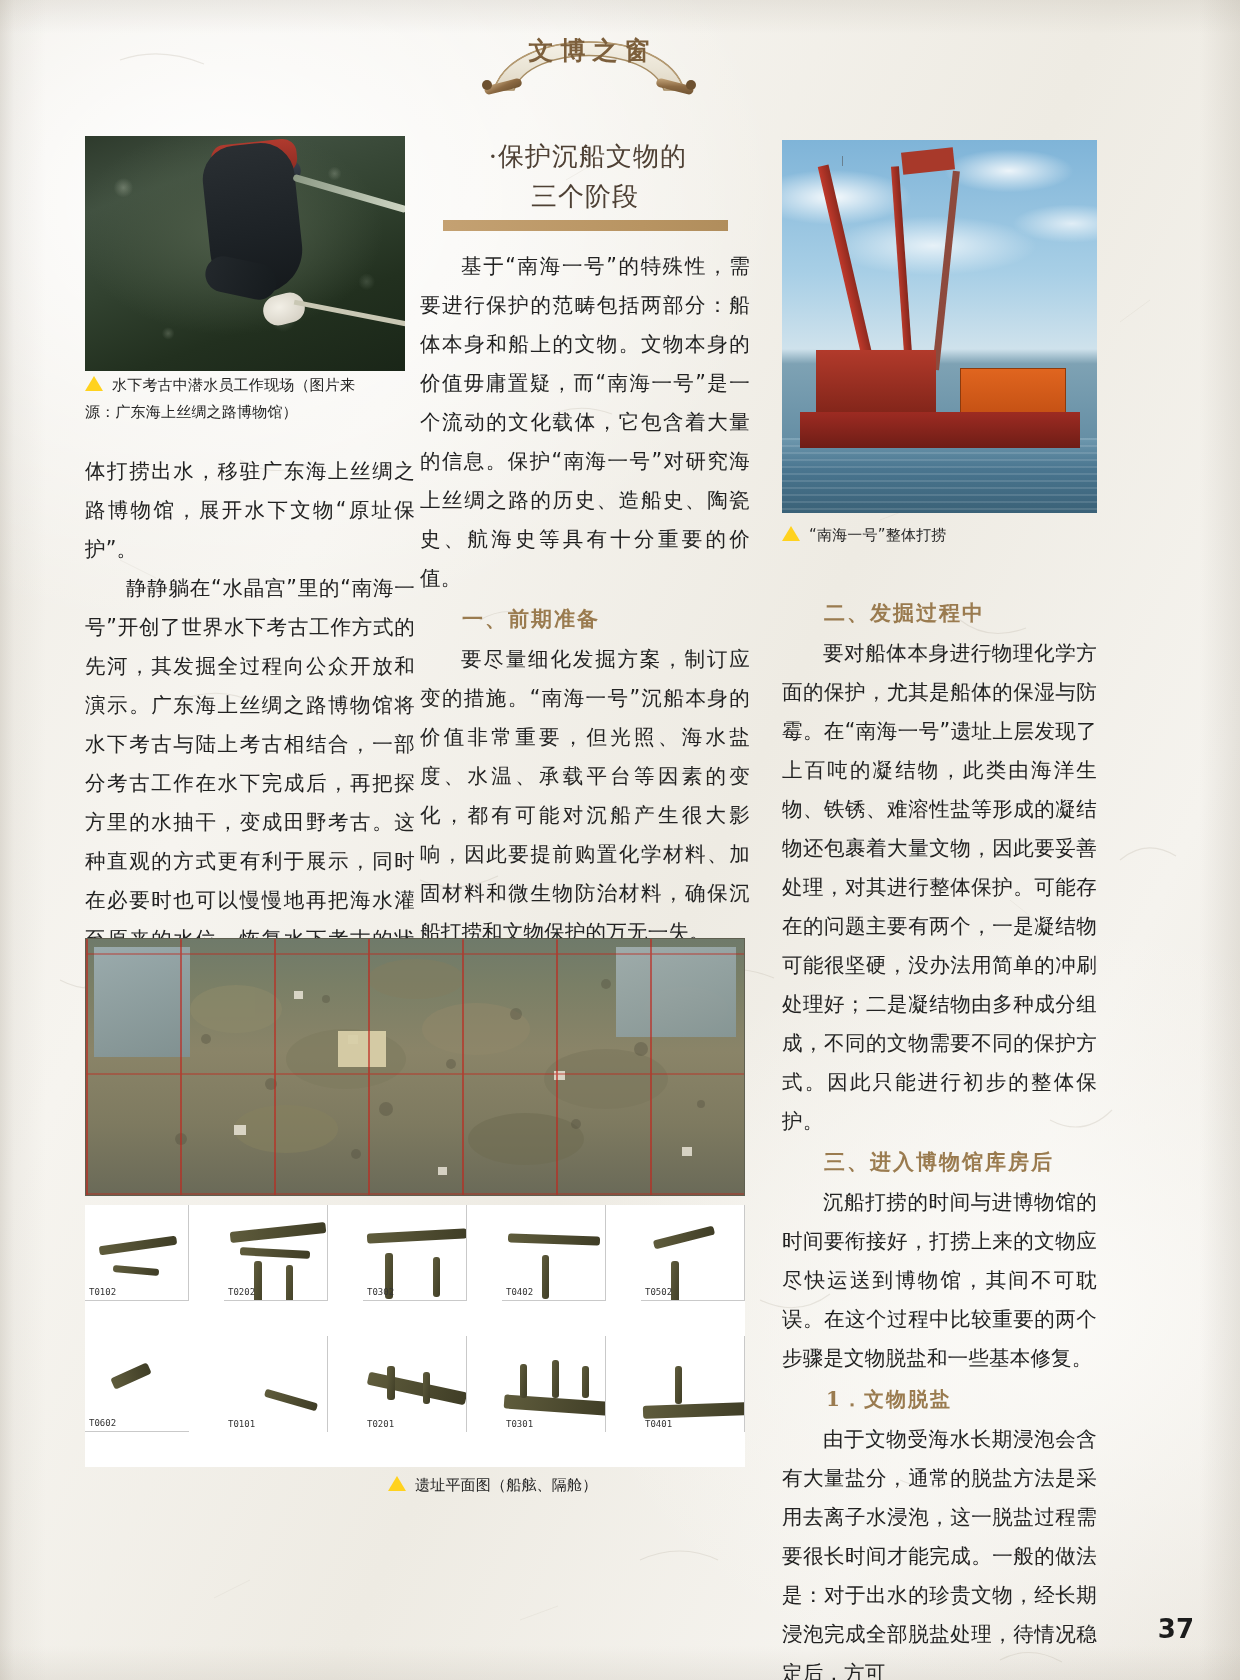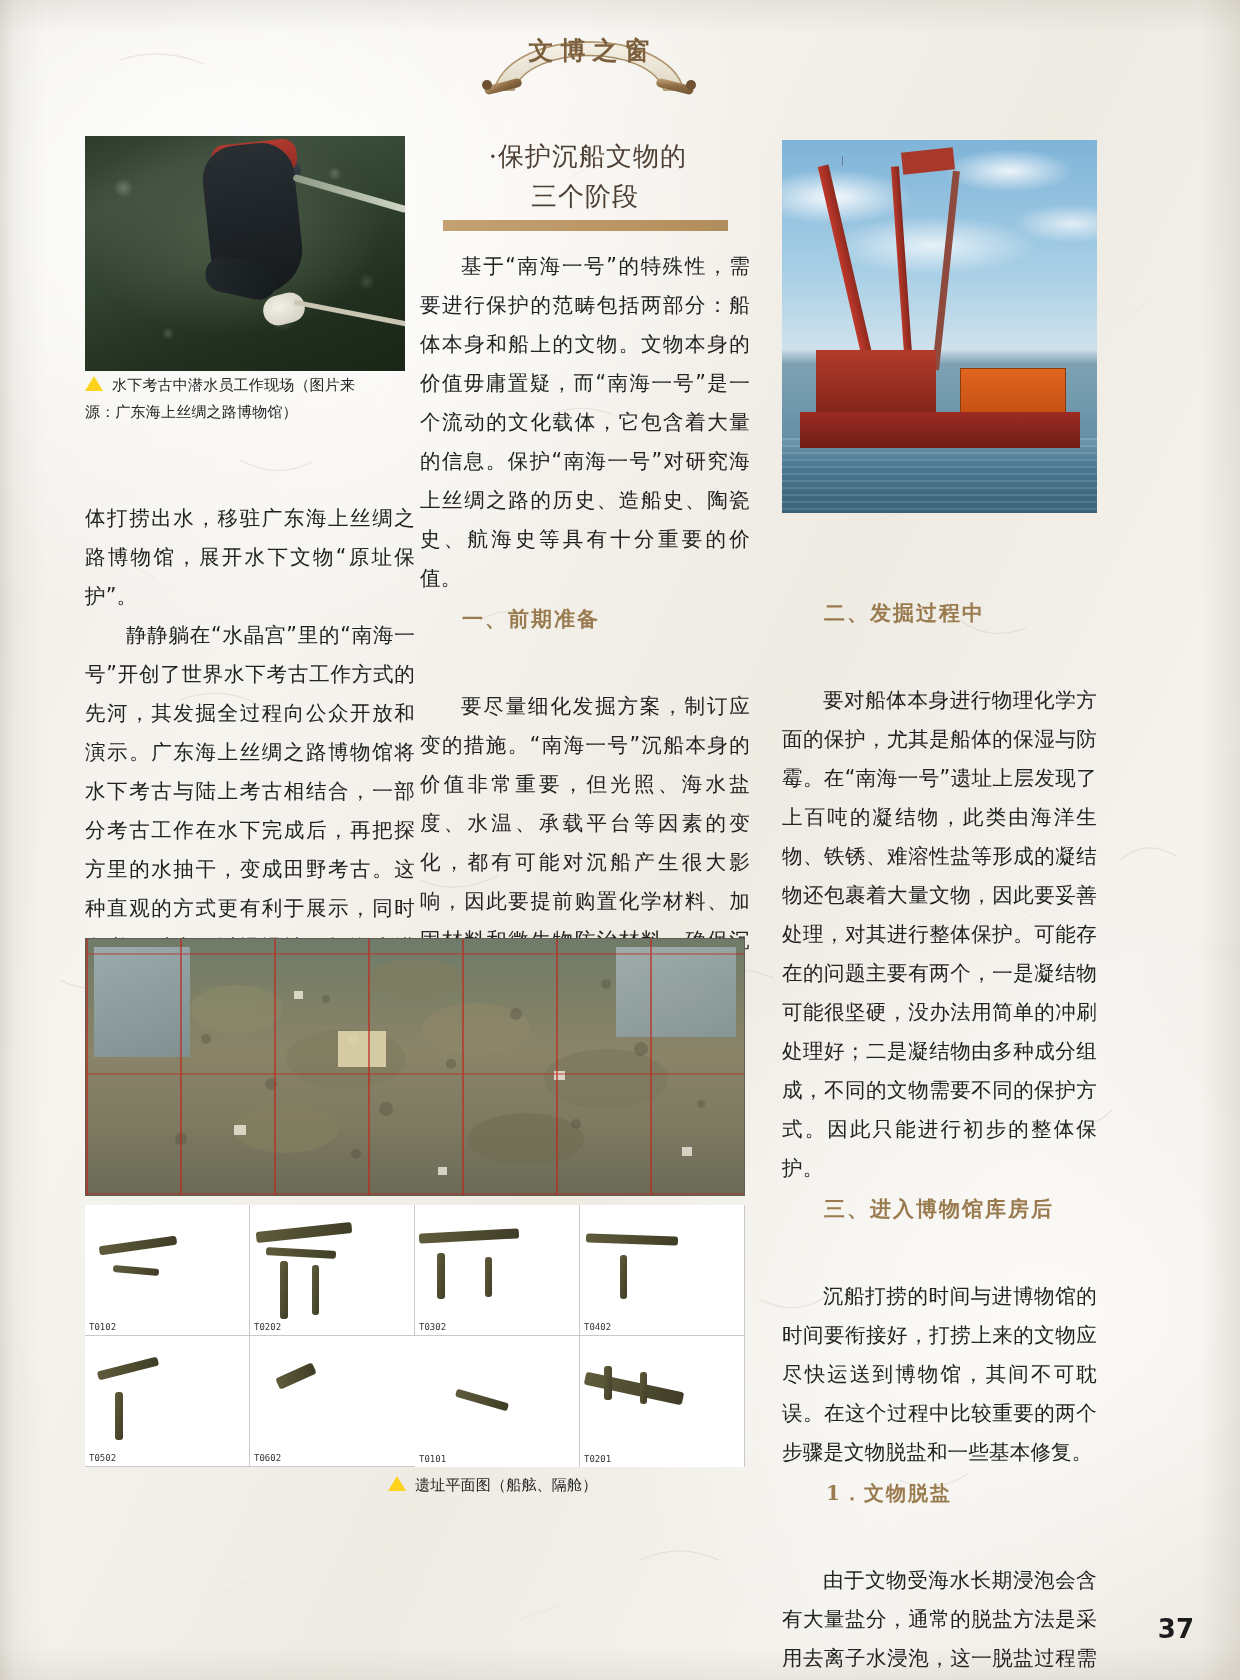--- a/index.html
+++ b/index.html
@@ -100,21 +100,20 @@
 
   
   .body-text {
     font-family: "DejaVu Sans", "Liberation Sans", sans-serif;
     font-size: 20.5px;
     line-height: 39px;
     color: #222;
     text-align: justify;
     text-justify: inter-ideograph;
     letter-spacing: .2px;
-    margin-top: 47px;
   }
   .body-text p { text-indent: 2em; margin: 0; }
   .body-text p.noindent { text-indent: 0; }
 
   .sec-head {
     font-family: "DejaVu Serif", "Liberation Serif", serif;
     font-size: 21px;
     line-height: 42px;
     font-weight: bold;
     color: #9a7b4f;
@@ -294,22 +293,23 @@
     position: absolute; right: 8px; top: 8px; width: 120px; height: 90px;
     background: linear-gradient(160deg, #a6b4b6, #86999c);
     opacity: .85;
   }
 
   
   #photo-plan {
     left: 85px; top: 1205px; width: 660px; height: 262px;
     background: #ffffff;
     display: grid;
-    grid-template-columns: repeat(4, 1fr);
+    grid-template-columns: repeat(5, 1fr);
     grid-template-rows: repeat(2, 1fr);
+    gap: 35px;
   }
   #photo-plan .cell {
     position: relative;
     border-right: 1px solid #c9c9c9;
     border-bottom: 1px solid #c9c9c9;
     overflow: hidden;
   }
   #photo-plan .cell:nth-child(6n) { border-right: none; }
   #photo-plan .cell:nth-child(n+7) { border-bottom: none; }
   #photo-plan .cell .lbl {
@@ -459,20 +459,23 @@
     <div class="cables"></div>
     <div class="boom"></div>
     <div class="boom2"></div>
     <div class="mast"></div>
     <div class="tower-top"></div>
     <div class="superstructure"></div>
     <div class="cabin"></div>
     <div class="barge"></div>
   </div>
 
+  <div class="caption" id="cap-crane">
+    <span class="tri tri-up"></span><span>“南海一号”整体打捞</span>
+  </div>
 
   <div class="col-right" style="top:592px;">
     <div class="sec-head">二、发掘过程中</div>
     <div class="body-text">
       <p>要对船体本身进行物理化学方面的保护，尤其是船体的保湿与防霉。在“南海一号”遗址上层发现了上百吨的凝结物，此类由海洋生物、铁锈、难溶性盐等形成的凝结物还包裹着大量文物，因此要妥善处理，对其进行整体保护。可能存在的问题主要有两个，一是凝结物可能很坚硬，没办法用简单的冲刷处理好；二是凝结物由多种成分组成，不同的文物需要不同的保护方式。因此只能进行初步的整体保护。</p>
     </div>
 
     <div class="sec-head">三、进入博物馆库房后</div>
     <div class="body-text">
       <p>沉船打捞的时间与进博物馆的时间要衔接好，打捞上来的文物应尽快运送到博物馆，其间不可耽误。在这个过程中比较重要的两个步骤是文物脱盐和一些基本修复。</p>

